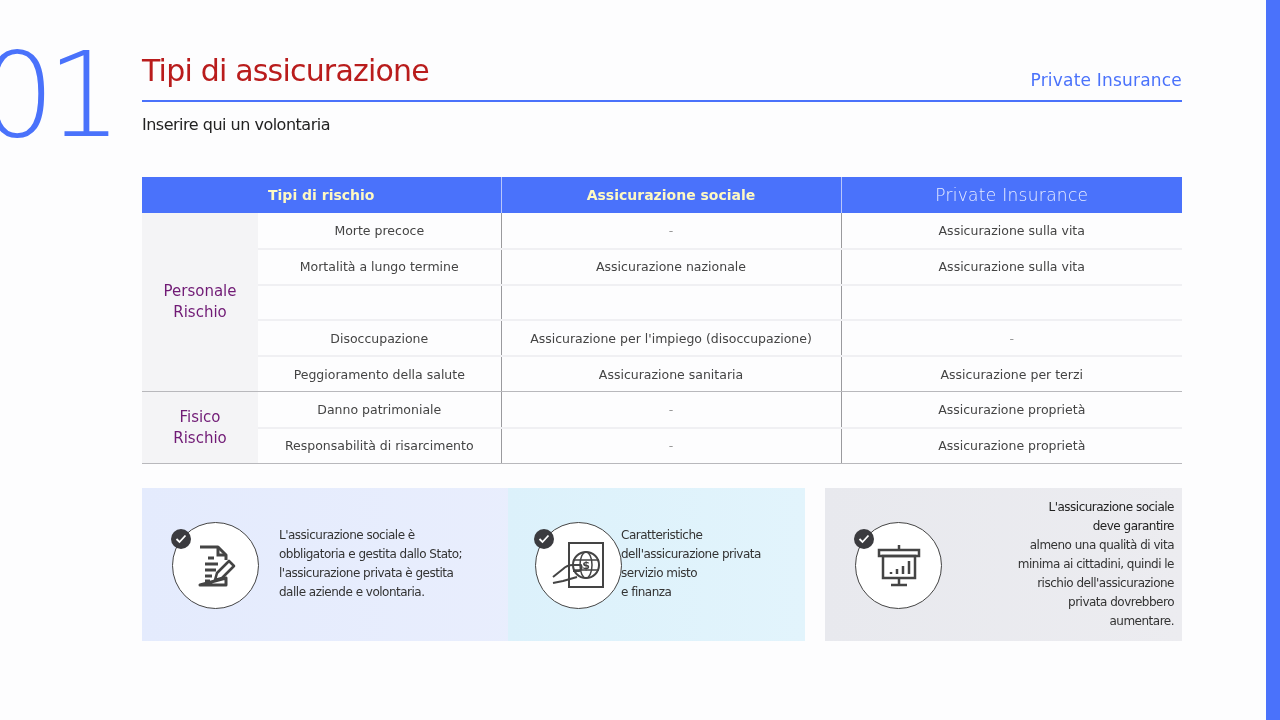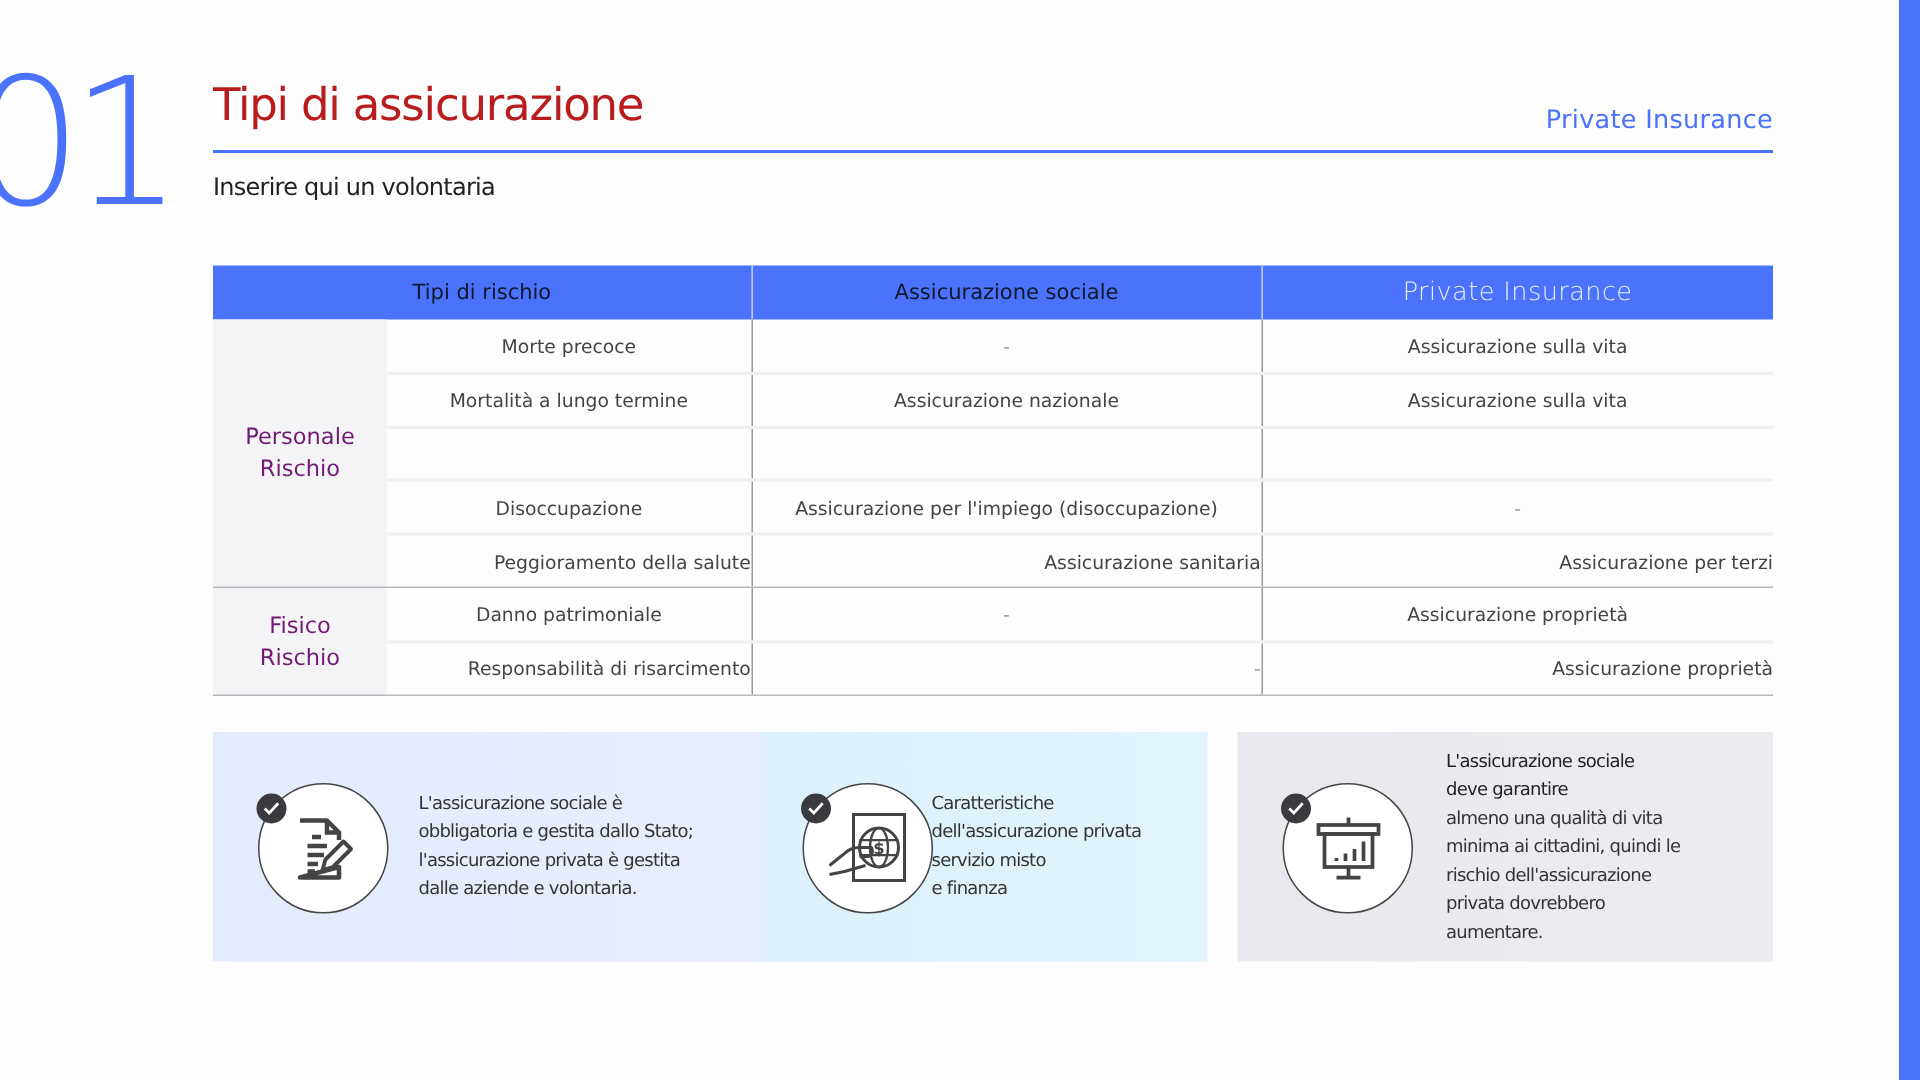--- a/index.html
+++ b/index.html
@@ -9,33 +9,33 @@
   .right-bar { position: absolute; left: 1266px; top: 0; width: 14px; height: 720px; background: #4a72fb; }
 
   .big-number { position: absolute; left: -20px; top: 36px; font-size: 118px; line-height: 1; color: #4a72fb; font-family: "DejaVu Sans", sans-serif; font-weight: 300; letter-spacing: -8px; }
 
   .title { position: absolute; left: 142px; top: 53px; font-size: 30px; color: #b91c1c; font-family: "DejaVu Sans", sans-serif; letter-spacing: -0.8px; }
   .brand { position: absolute; right: 98px; top: 70px; font-size: 17px; color: #4a72fb; font-family: "DejaVu Sans", sans-serif; letter-spacing: 0.2px; }
   .title-rule { position: absolute; left: 142px; top: 100px; width: 1040px; height: 2px; background: #4a72fb; }
   .subtitle { position: absolute; left: 142px; top: 115px; font-size: 16px; color: #222; font-family: "DejaVu Sans", sans-serif; letter-spacing: -0.5px; }
 
   table.risk { position: absolute; left: 142px; top: 177px; width: 1040px; border-collapse: collapse; table-layout: fixed; font-family: "DejaVu Sans", sans-serif; }
-  table.risk th { height: 36px; background: #4a72fb; color: #0f172a; font-weight: normal; font-size: 14px; text-align: center; border-left: 1px solid #b8c6fb; }
+  table.risk th { height: 36px; background: #4a72fb; color: #fef9c3; font-weight: bold; font-size: 14px; text-align: center; border-left: 1px solid #b8c6fb; }
   table.risk th:first-child { border-left: none; }
   table.risk th.private-head { font-size: 17px; font-weight: 300; letter-spacing: 0.3px; color: #e8edff; }
   table.risk td { height: 35.8px; font-size: 12.5px; color: #444; text-align: center; border-bottom: 2px solid #f0f0f3; }
   table.risk td.group { background: #f4f4f6; font-size: 15px; color: #701a75; line-height: 21px; border-bottom: 1px solid #b8b8bc; }
   table.risk td.sep-left { border-left: 1px solid #9a9a9e; }
-  table.risk tr.group-end td { border-bottom: 1px solid #b8b8bc; text-align: right; }
+  table.risk tr.group-end td { border-bottom: 1px solid #b8b8bc; }
   table.risk td.dash { color: #999; }
 
   .card { position: absolute; top: 488px; height: 153px; }
   .card-1 { left: 142px; width: 408px; background: linear-gradient(90deg, #e4ebfd, #e9eefd); }
   .card-2 { left: 508px; width: 297px; background: linear-gradient(90deg, #dcf1fb, #e2f4fc); }
-  .card-3 { left: 825px; width: 357px; background: linear-gradient(90deg, #e8e9ee, #ececf0); }
+  .card-3 { left: 825px; width: 357px; background: linear-gradient(90deg, #e8e9ee, #ececf0); text-align: right; }
 
   .icon-circle { position: absolute; top: 34px; width: 87px; height: 87px; border-radius: 50%; border: 1.5px solid #444; background: #fff; display: flex; align-items: center; justify-content: center; }
   .card-1 .icon-circle { left: 30px; }
   .card-2 .icon-circle { left: 27px; }
   .card-3 .icon-circle { left: 30px; }
   .check { position: absolute; left: -2px; top: 6px; width: 20px; height: 20px; border-radius: 50%; background: #3b3b3f; display: flex; align-items: center; justify-content: center; }
 
   .card-text { position: absolute; font-family: "DejaVu Sans", sans-serif; font-size: 12px; line-height: 19px; color: #333; letter-spacing: -0.5px; }
   .card-1 .card-text { left: 137px; top: 38px; width: 200px; }
   .card-2 .card-text { left: 113px; top: 38px; width: 160px; }

